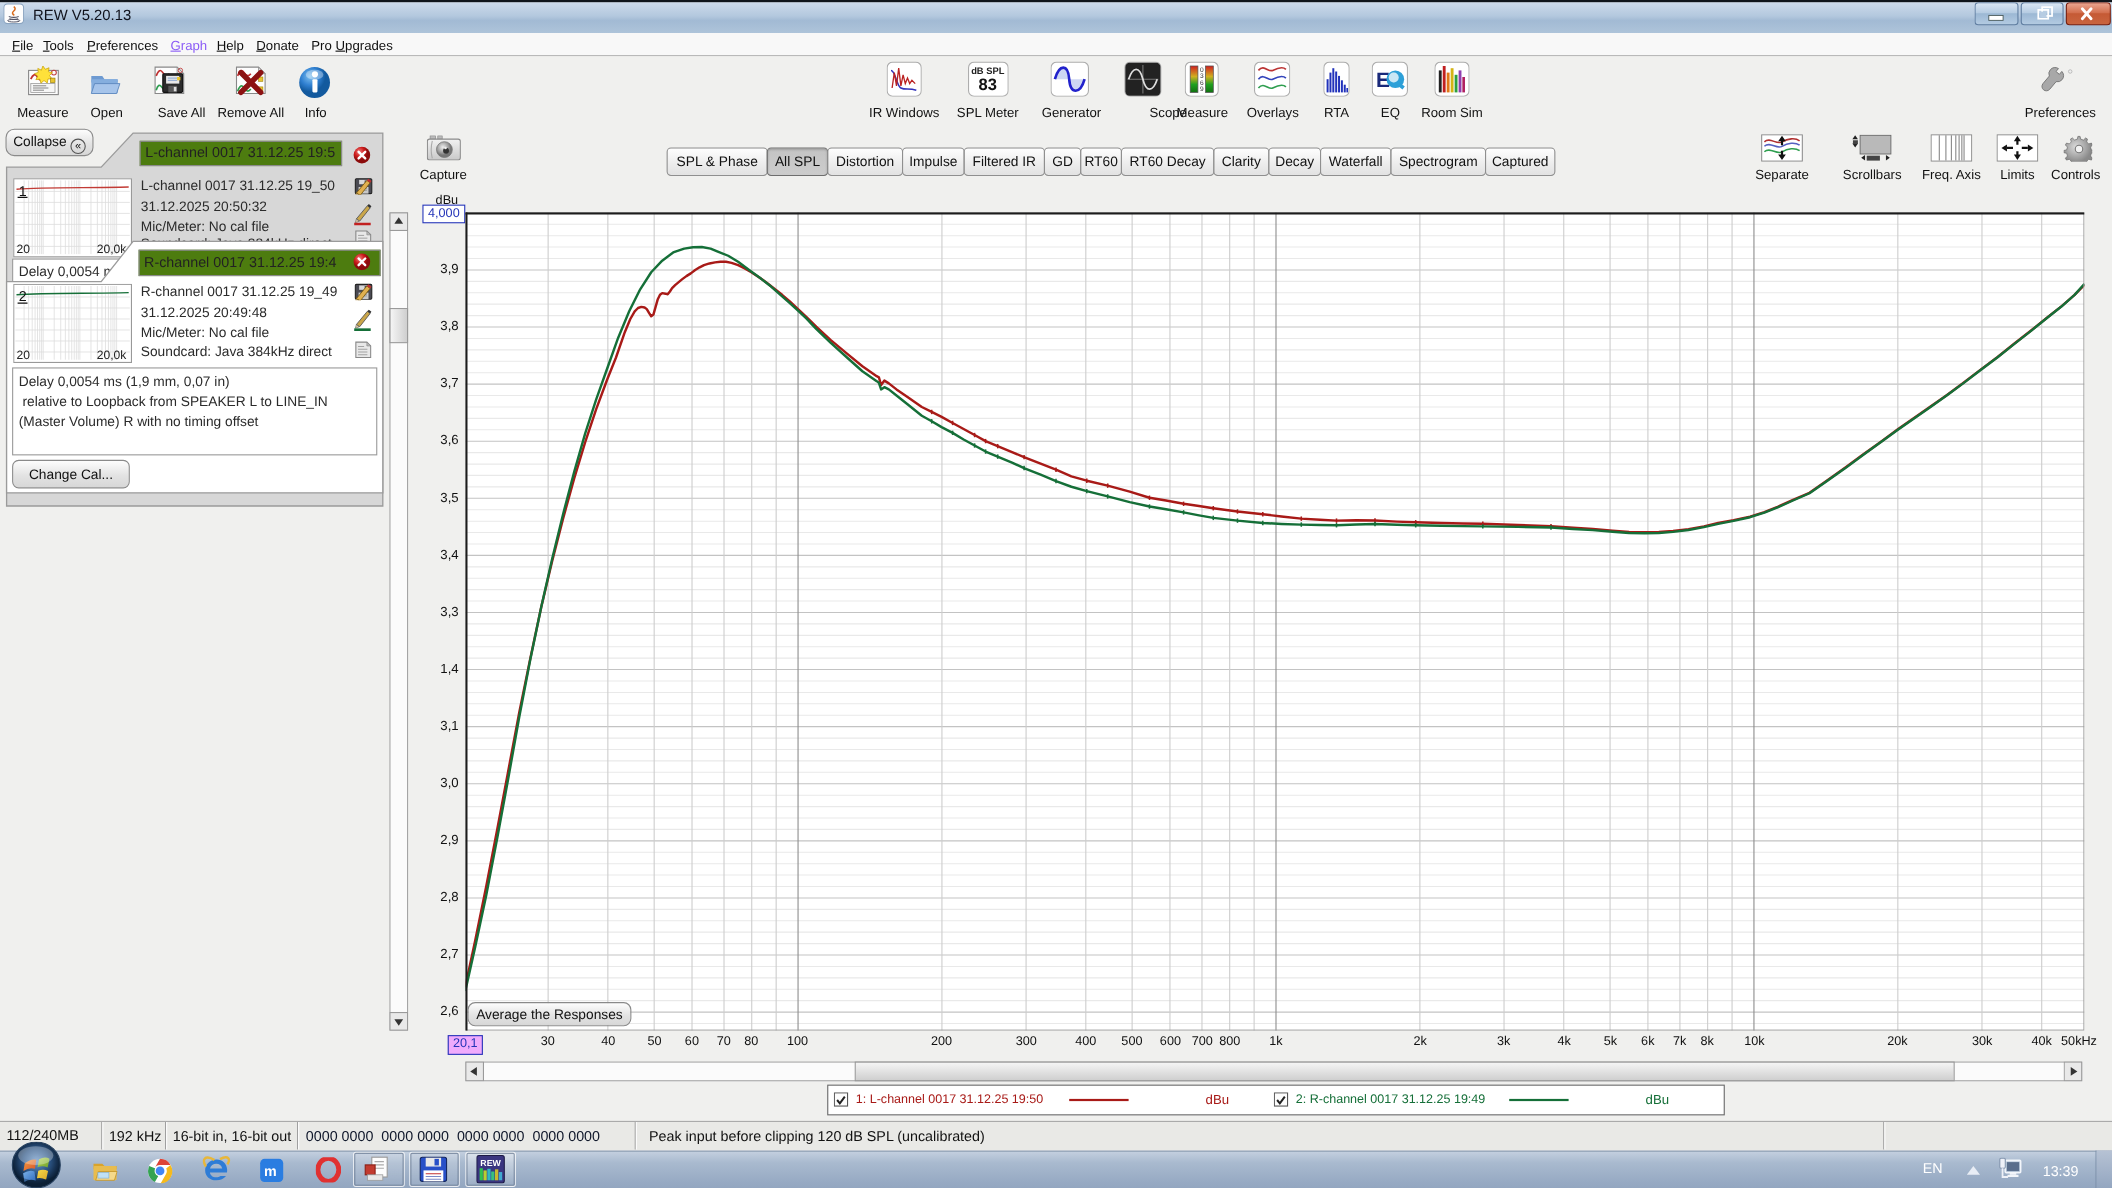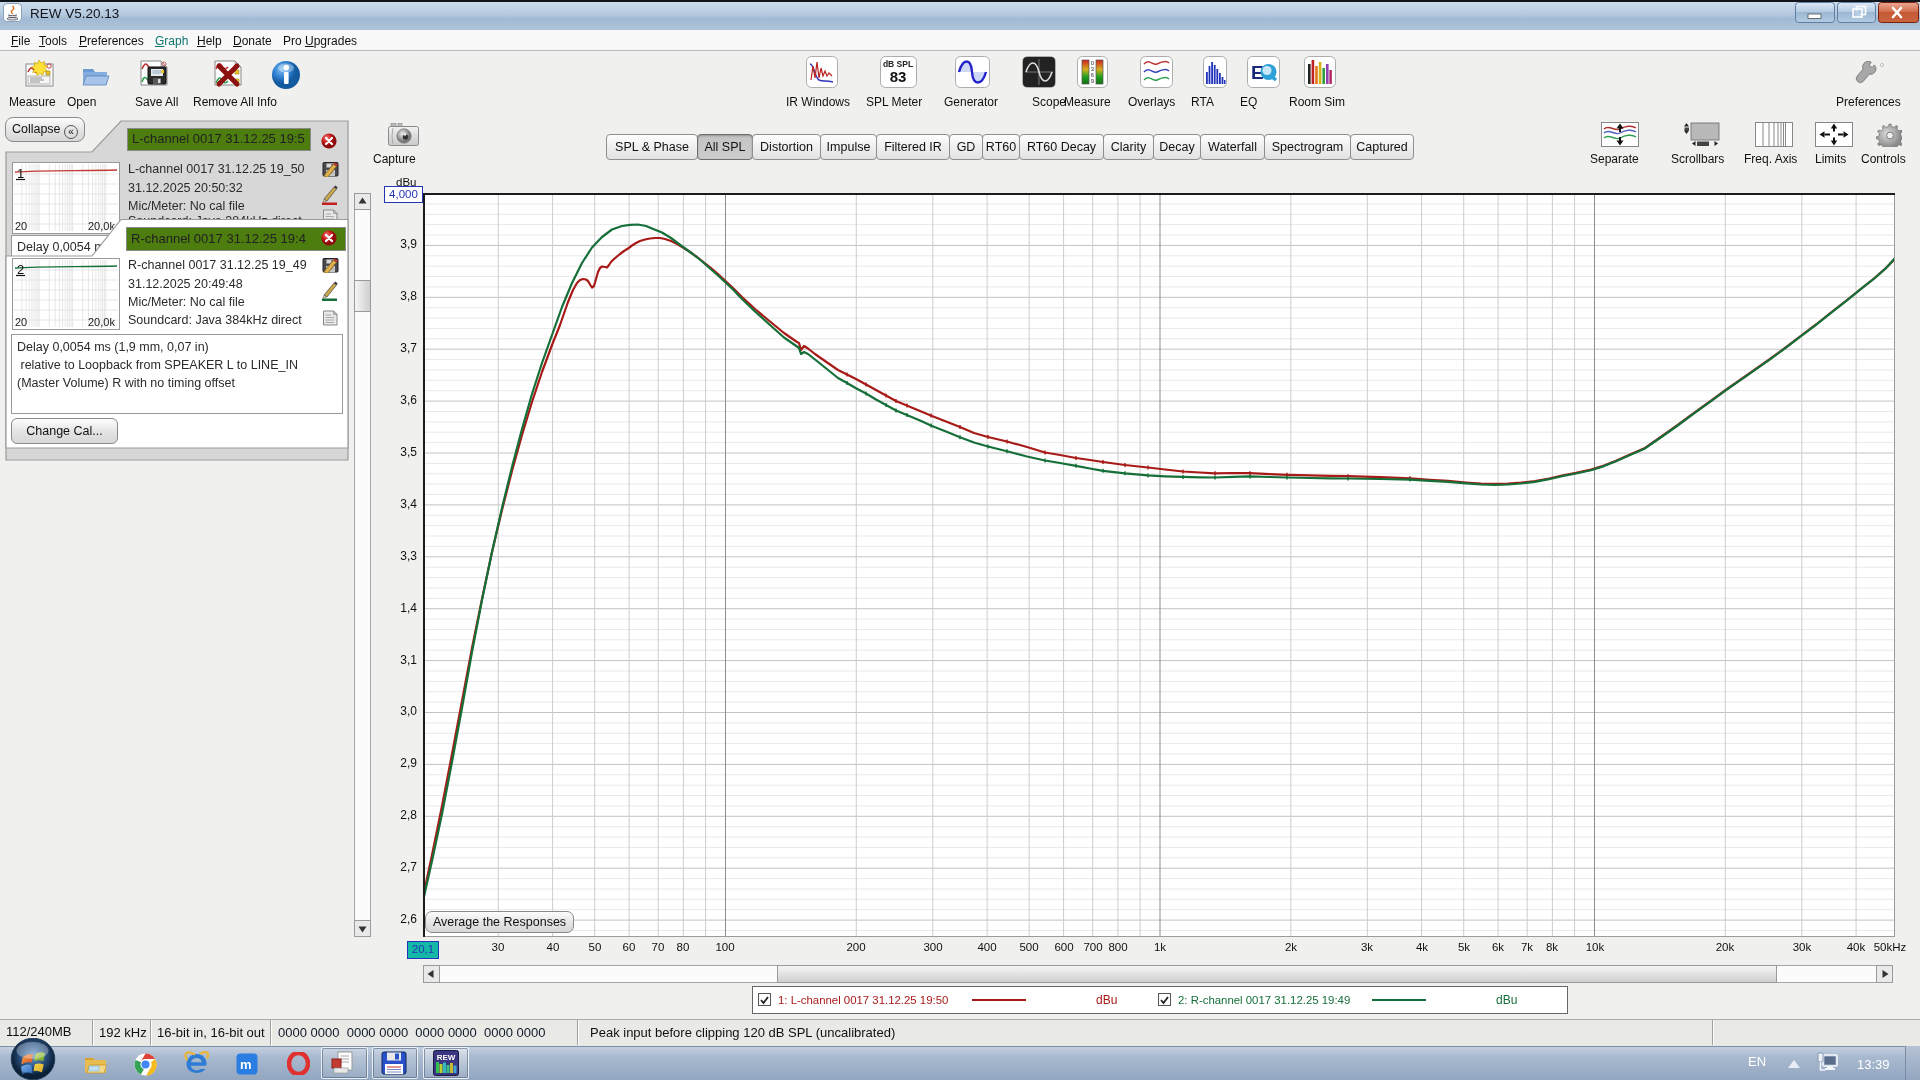--- a/index.html
+++ b/index.html
@@ -1,21 +1,21 @@
 <!DOCTYPE html>
 <html><head><meta charset="utf-8"><style>
 *{margin:0;padding:0;box-sizing:border-box}
 html,body{width:1920px;height:1080px;overflow:hidden;font-family:"Liberation Sans",sans-serif}
 .ab{position:absolute}
 .xl{width:50px;text-align:center;font-size:11.5px;color:#111}
 .yl{font-size:12px;color:#111;text-align:right;width:40px}
 .tab{position:absolute;top:134px;height:26px;line-height:25px;text-align:center;font-size:12.5px;color:#111;
  background:linear-gradient(#fefefe,#ececec 60%,#e2e2e2);border:1px solid #8f8f8f;border-radius:4px}
 .tab.sel{background:linear-gradient(#c4c4c4,#cccccc);border:1px solid #6e6e6e;box-shadow:inset 0 1px 2px rgba(0,0,0,0.25)}
-.tlab{position:absolute;font-size:12px;color:#111;text-align:left;white-space:nowrap}
+.tlab{position:absolute;font-size:12px;color:#111;text-align:center;white-space:nowrap}
 .ct{position:absolute;font-size:12.5px;color:#2b2b2b;white-space:nowrap}
 .btn{position:absolute;background:linear-gradient(#fdfdfd,#e3e3e3 55%,#d7d7d7);border:1px solid #8a8a8a;
  border-radius:6px;font-size:12.5px;color:#111;text-align:center}
 .field{position:absolute;background:#4d7c0f;border:1px solid #8a8a8a;font-size:13px;color:#222;
  line-height:20px;padding-left:4px;white-space:nowrap;overflow:hidden}
 .sb{position:absolute;font-size:13px;color:#111;white-space:nowrap}
 </style></head>
 <body style="background:#f0f0ee">
 
 <div class="ab" style="left:0;top:0;width:1920px;height:30px;background:linear-gradient(#cddbeb,#b3c8de 45%,#a2bad4 60%,#aec4da);border-top:2px solid #10151b"></div>
@@ -47,21 +47,21 @@
 <rect x="13" y="12" width="13" height="4.5" fill="#fff" stroke="#455" stroke-width="0.8"></rect>
 <rect x="58" y="7" width="9" height="8" fill="none" stroke="#fff" stroke-width="1.6"></rect>
 <rect x="61.5" y="4.5" width="9" height="8" fill="none" stroke="#fff" stroke-width="1.6"></rect>
 <rect x="59.6" y="8.6" width="5.8" height="4.8" fill="#b6cce2"></rect>
 <path d="M98 6 l8 9 M106 6 l-8 9" stroke="#fff" stroke-width="2.6" stroke-linecap="round"></path>
 </svg>
 <div class="ab" style="left:0;top:30px;width:1920px;height:21px;background:#f8f8f8;border-bottom:1px solid #b9b9b9"></div>
 <div class="ab" style="left:11px;top:34px;font-size:12px;color:#111"><u>F</u>ile</div>
 <div class="ab" style="left:39px;top:34px;font-size:12px;color:#111"><u>T</u>ools</div>
 <div class="ab" style="left:79px;top:34px;font-size:12px;color:#111"><u>P</u>references</div>
-<div class="ab" style="left:155px;top:34px;font-size:12px;color:#0f766e"><u>G</u>raph</div>
+<div class="ab" style="left:155px;top:34px;font-size:12px;color:#8b5cf6"><u>G</u>raph</div>
 <div class="ab" style="left:197px;top:34px;font-size:12px;color:#111"><u>H</u>elp</div>
 <div class="ab" style="left:233px;top:34px;font-size:12px;color:#111"><u>D</u>onate</div>
 <div class="ab" style="left:283px;top:34px;font-size:12px;color:#111">Pro <u>U</u>pgrades</div>
 <svg class="ab" style="left:22px;top:59px" width="35" height="31">
     <rect x="0.5" y="0.5" width="34" height="30" rx="5" fill="none" stroke="none"></rect>
 <rect x="4" y="5" width="27" height="22" fill="#fdfdfd" stroke="#888"></rect>
 <path d="M6 13 Q9 6 12 11 T18 12" fill="none" stroke="#c03030" stroke-width="1.6"></path>
 <circle cx="27" cy="7" r="2.2" fill="none" stroke="#c04040"></circle>
 <rect x="6" y="17" width="22" height="8" fill="#f6f6f6" stroke="#999" stroke-width="0.7"></rect>
 <line x1="8" y1="19" x2="20" y2="19" stroke="#777" stroke-width="0.8"></line>
@@ -665,21 +665,21 @@
 <div class="ab xl" style="left:1397px;top:941px">4k</div>
 <div class="ab xl" style="left:1439px;top:941px">5k</div>
 <div class="ab xl" style="left:1473px;top:941px">6k</div>
 <div class="ab xl" style="left:1502px;top:941px">7k</div>
 <div class="ab xl" style="left:1527px;top:941px">8k</div>
 <div class="ab xl" style="left:1570px;top:941px">10k</div>
 <div class="ab xl" style="left:1700px;top:941px">20k</div>
 <div class="ab xl" style="left:1777px;top:941px">30k</div>
 <div class="ab xl" style="left:1831px;top:941px">40k</div>
 <div class="ab xl" style="left:1865px;top:941px">50kHz</div>
-<div class="ab" style="left:407px;top:941px;width:32px;height:18px;border:1.5px solid #2535b8;background:#14b8a6;color:#2535b8;font-size:11.5px;text-align:center;line-height:15px">20,1</div>
+<div class="ab" style="left:407px;top:941px;width:32px;height:18px;border:1.5px solid #2535b8;background:#f0abfc;color:#2535b8;font-size:11.5px;text-align:center;line-height:15px">20,1</div>
 <div class="btn" style="left:425px;top:911px;width:149px;height:22px;line-height:20px;border-radius:7px">Average the Responses</div>
 <div class="ab" style="left:354px;top:193px;width:17px;height:744px;background:#fbfbfb;border:1px solid #a5a5a5"></div>
 <svg class="ab" style="left:354px;top:193px" width="17" height="17">
     <rect x="0.5" y="0.5" width="16" height="16" fill="#e9e9e9" stroke="#9a9a9a"></rect>
     <path d="M8.500000 4.500000 l-4.000000 6.000000 h8.000000 z" fill="#333"></path>
   </svg>
 <svg class="ab" style="left:354px;top:920px" width="17" height="17">
     <rect x="0.5" y="0.5" width="16" height="16" fill="#e9e9e9" stroke="#9a9a9a"></rect>
     <path d="M8.500000 12.500000 l-4.000000 -6.000000 h8.000000 z" fill="#333"></path>
   </svg>

